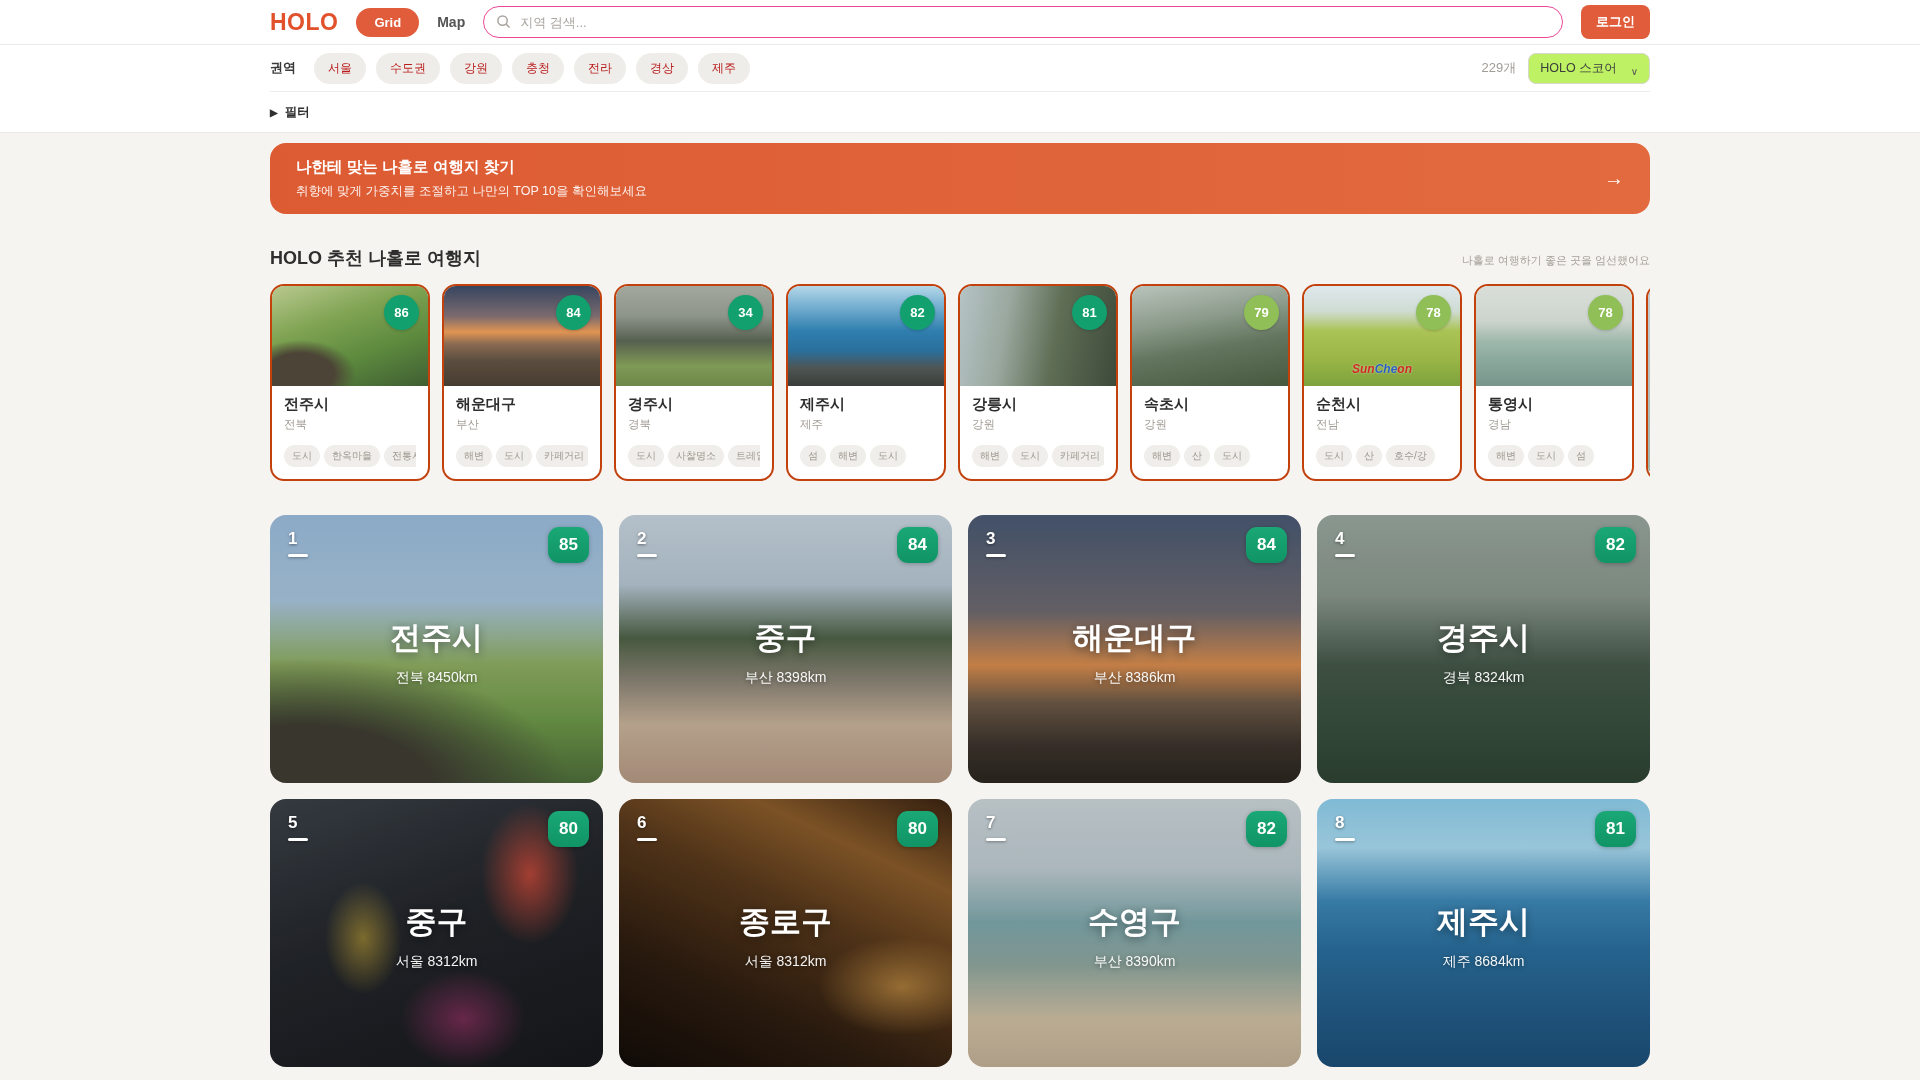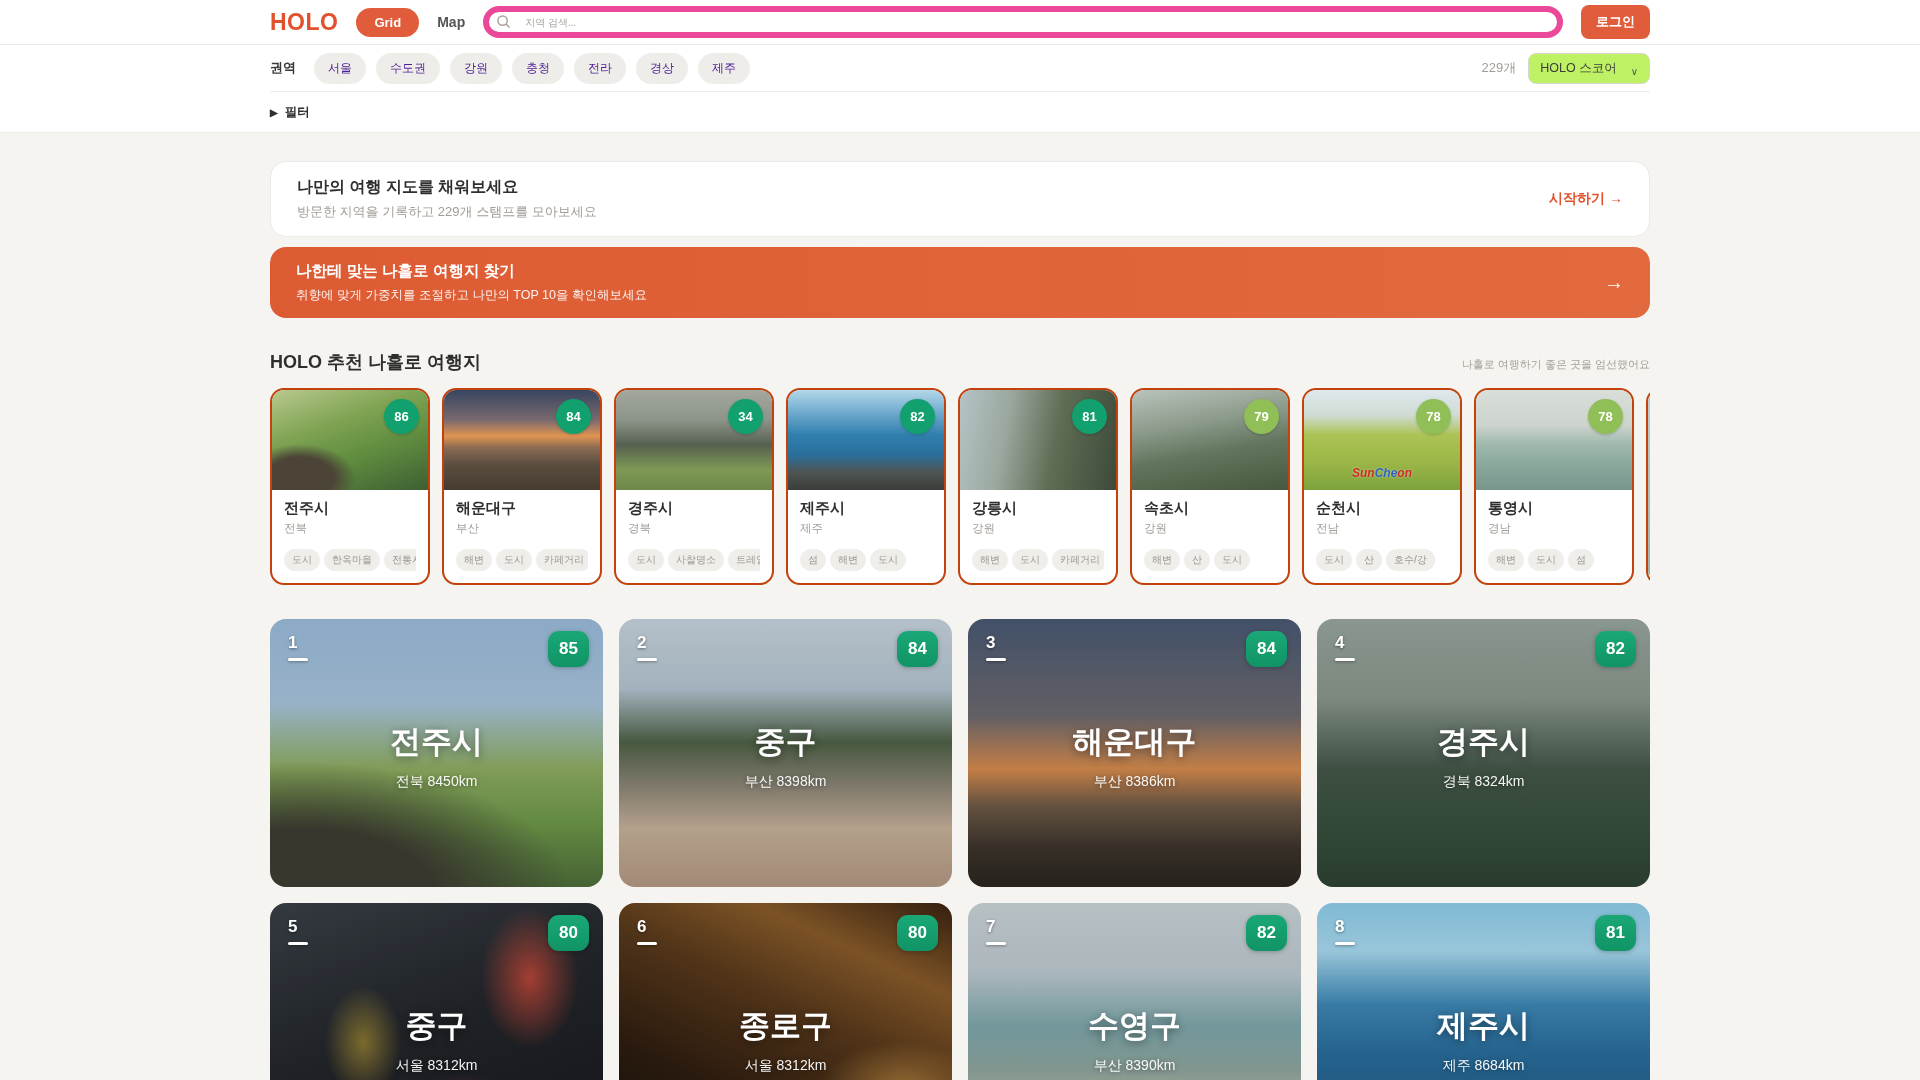--- a/index.html
+++ b/index.html
@@ -7,30 +7,30 @@
   body { font-family:"Liberation Sans", sans-serif; background:#f6f4f1; color:#2f2f2f; }
   .container { width:1380px; margin:0 auto; }
 
   
   .topbar { background:#fff; border-bottom:1px solid #eceae6; }
   .topbar .container { height:44px; display:flex; align-items:center; gap:18px; }
   .logo { font-size:23px; font-weight:800; color:#e1512c; letter-spacing:.5px; cursor:pointer; }
   .nav-pill { background:#e15c3a; color:#fff; border:none; border-radius:999px; padding:7px 18px; font-size:13px; font-weight:700; cursor:pointer; }
   .nav-plain { background:none; border:none; color:#555; font-size:14px; font-weight:600; cursor:pointer; }
   .searchwrap { flex:1; position:relative; }
-  .searchwrap input { width:100%; height:32px; border:6px solid #ec4899; border-radius:999px; background:#fff; padding:0 14px 0 36px; font-size:10px; color:#444; outline:none; font-family:"Liberation Sans", sans-serif; }
+  .searchwrap input { width:100%; height:32px; border:1px solid #ec4899; border-radius:999px; background:#fff; padding:0 14px 0 36px; font-size:13px; color:#444; outline:none; font-family:"Liberation Sans", sans-serif; }
   .searchwrap input::placeholder { color:#a9a49d; }
   .search-ic { position:absolute; left:13px; top:8px; width:15px; height:15px; }
   .login-btn { background:#e15c3a; color:#fff; border:none; border-radius:8px; padding:8px 15px; font-size:13px; font-weight:700; cursor:pointer; }
 
   
   .filterzone { background:#fff; border-bottom:1px solid #eceae6; }
   .regions-row { height:47px; display:flex; align-items:center; gap:10px; border-bottom:1px solid #efede9; }
   .region-label { font-size:13px; font-weight:800; color:#3a3a3a; margin-right:8px; }
-  .chip { background:#efede9; border:none; color:#4c1d95; font-size:12px; padding:7px 14px; border-radius:999px; cursor:pointer; font-family:"Liberation Sans", sans-serif; }
+  .chip { background:#efede9; border:none; color:#b91c1c; font-size:12px; padding:7px 14px; border-radius:999px; cursor:pointer; font-family:"Liberation Sans", sans-serif; }
   .regions-right { margin-left:auto; display:flex; align-items:center; gap:12px; }
   .count-text { font-size:13px; color:#a19c95; }
   .sort-select { display:flex; align-items:flex-end; gap:14px; border:1px solid #d9d5cf; background:#bef264; border-radius:8px; padding:6px 11px; font-size:12.5px; color:#3c3c3c; cursor:pointer; }
   .sort-select .chev { font-size:10px; color:#555; }
   .filter-toggle-row { height:40px; display:flex; align-items:center; }
   .filter-toggle { background:none; border:none; display:flex; align-items:center; gap:7px; font-size:12.5px; font-weight:700; color:#2f2f2f; cursor:pointer; font-family:"Liberation Sans", sans-serif; }
   .tri { font-size:10px; color:#2f2f2f; }
 
   
   .banner1 { margin-top:28px; background:#fff; border:1px solid #eceae6; border-radius:16px; padding:15px 26px; display:flex; align-items:center; justify-content:space-between; cursor:pointer; }
@@ -135,27 +135,20 @@
       <button class="filter-toggle">
         <span class="tri">▶</span>
         <span>필터</span>
       </button>
     </div>
   </div>
 </section>
 
 <main class="container">
 
-  <div class="banner1">
-    <div>
-      <h3>나만의 여행 지도를 채워보세요</h3>
-      <p>방문한 지역을 기록하고 229개 스탬프를 모아보세요</p>
-    </div>
-    <span class="cta">시작하기 →</span>
-  </div>
 
   <div class="banner2">
     <div>
       <h3>나한테 맞는 나홀로 여행지 찾기</h3>
       <p>취향에 맞게 가중치를 조절하고 나만의 TOP 10을 확인해보세요</p>
     </div>
     <span class="arrow">→</span>
   </div>
 
   <div class="sec-head">

